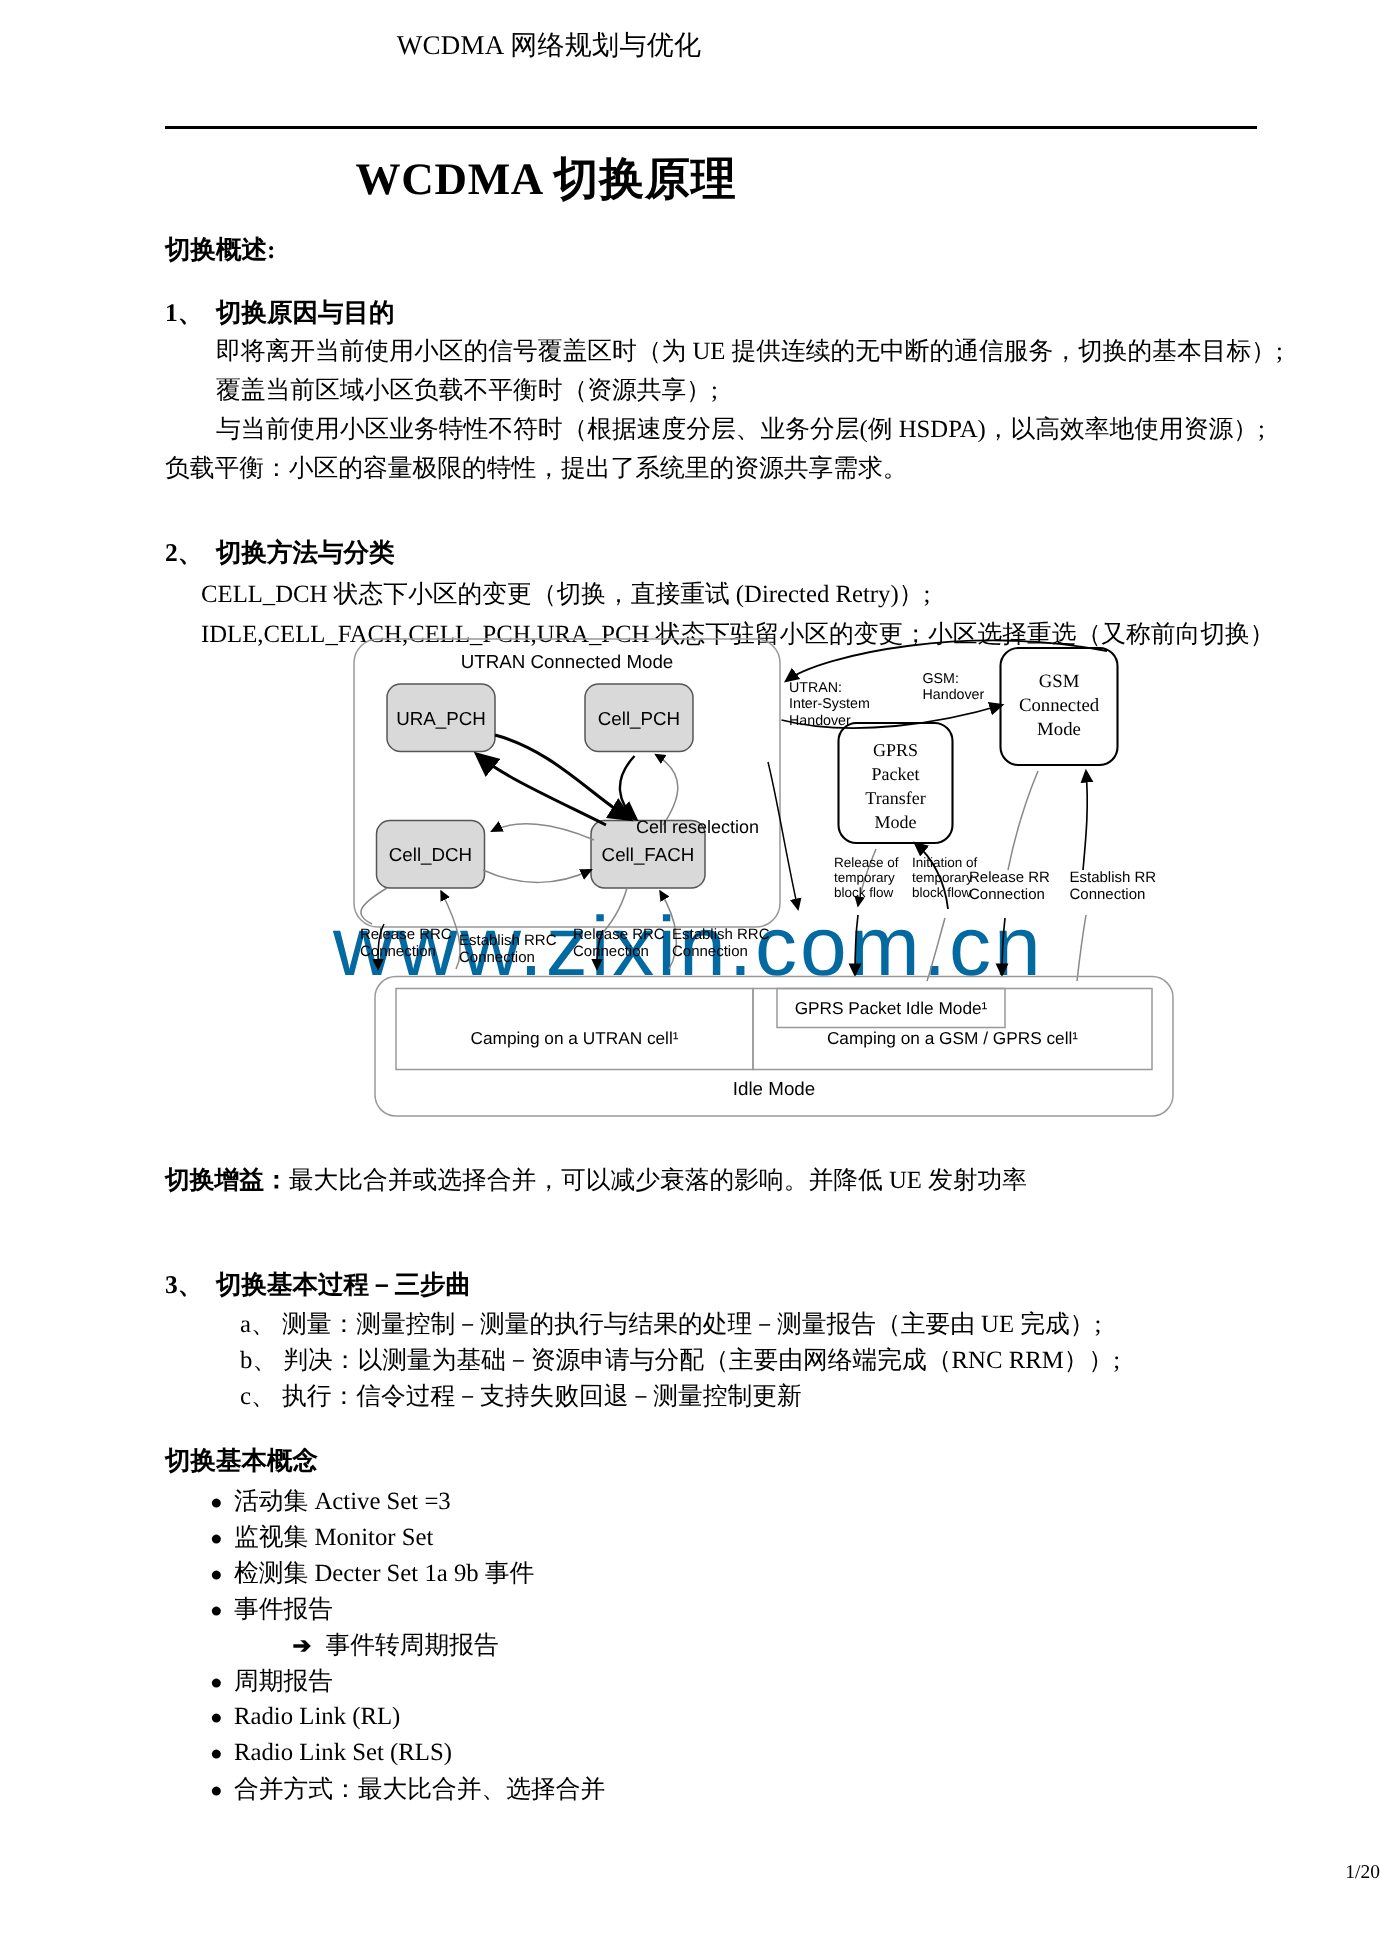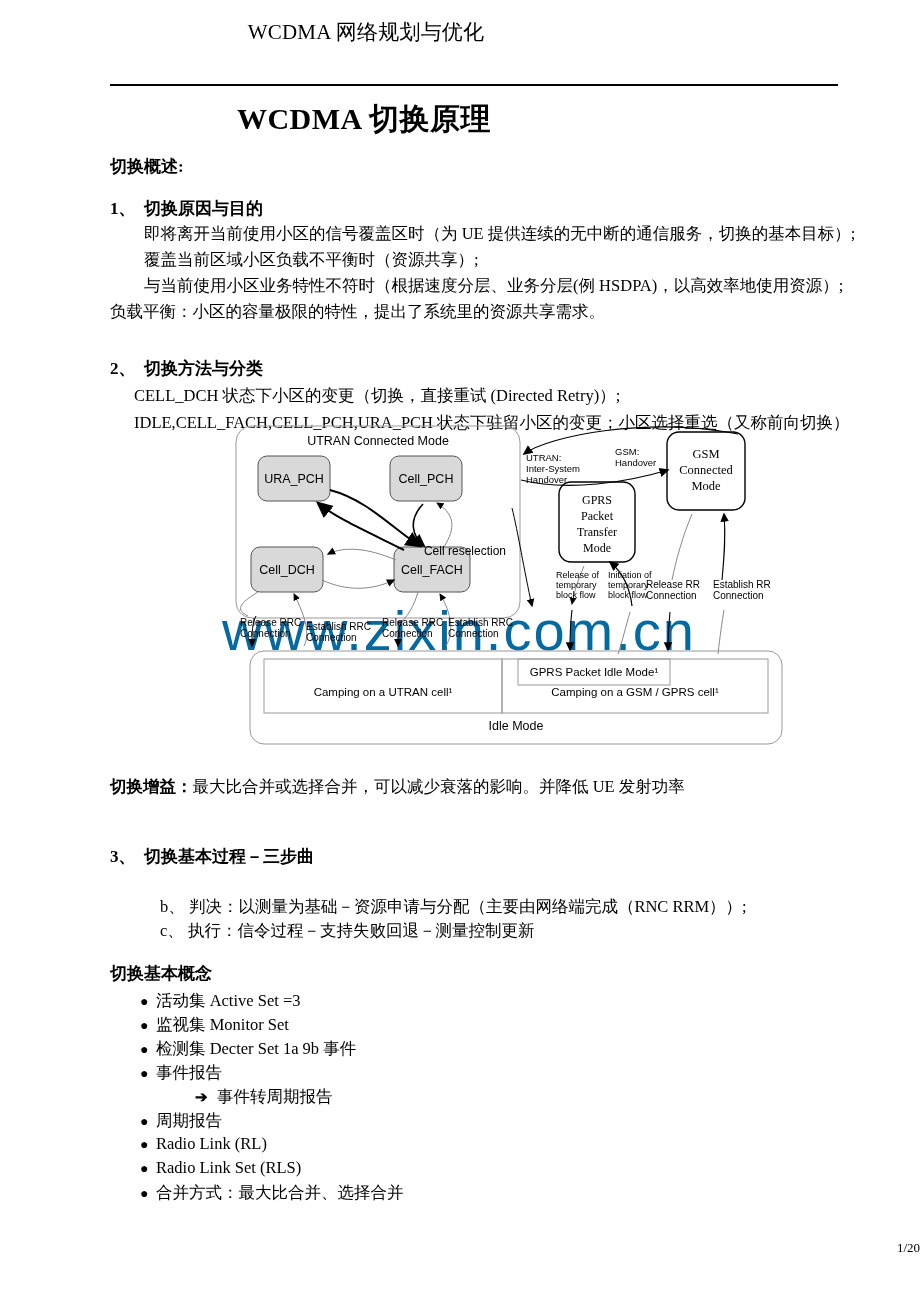--- a/index.html
+++ b/index.html
@@ -20,21 +20,21 @@
     overflow: hidden;
   }
 
   
   .page-header {
     position: absolute;
     top: 18px;
     left: 0;
     width: 732px;
     text-align: center;
-    font-size: 21px;
+    font-size: 18px;
     letter-spacing: 0.2px;
   }
   .header-rule {
     position: absolute;
     top: 84px;
     left: 110px;
     width: 728px;
     height: 0;
     border-top: 2px solid #000;
   }
@@ -270,20 +270,21 @@
     </svg>
   </div>
 
   <div class="para-line" style="left:110px; top:776px;">
     <span class="bold">切换增益：</span><span>最大比合并或选择合并，可以减少衰落的影响。并降低 UE 发射功率</span>
   </div>
 
   <div class="sec-num" style="left:110px; top:845px;">3、</div>
   <div class="sec-head" style="left:144px; top:845px;">切换基本过程－三步曲</div>
 
+  <div class="para-line" style="left:160px; top:872px;">a、 测量：测量控制－测量的执行与结果的处理－测量报告（主要由 UE 完成）;</div>
   <div class="para-line" style="left:160px; top:896px;">b、 判决：以测量为基础－资源申请与分配（主要由网络端完成（RNC RRM））;</div>
   <div class="para-line" style="left:160px; top:920px;">c、 执行：信令过程－支持失败回退－测量控制更新</div>
 
   <div class="sec-head" style="left:110px; top:962px;">切换基本概念</div>
 
   <div class="bullet-row" style="left:140px; top:990px;">
     <span class="bullet-dot">●</span><span>活动集  Active Set =3</span>
   </div>
   <div class="bullet-row" style="left:140px; top:1014px;">
     <span class="bullet-dot">●</span><span>监视集  Monitor Set</span>

